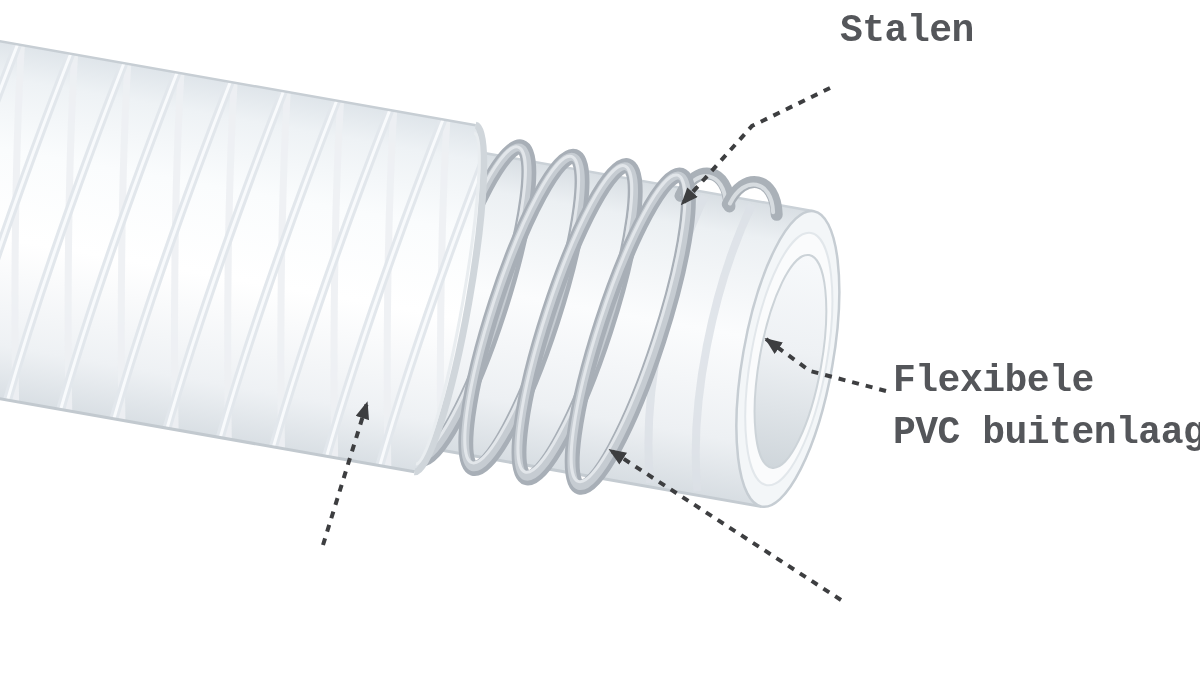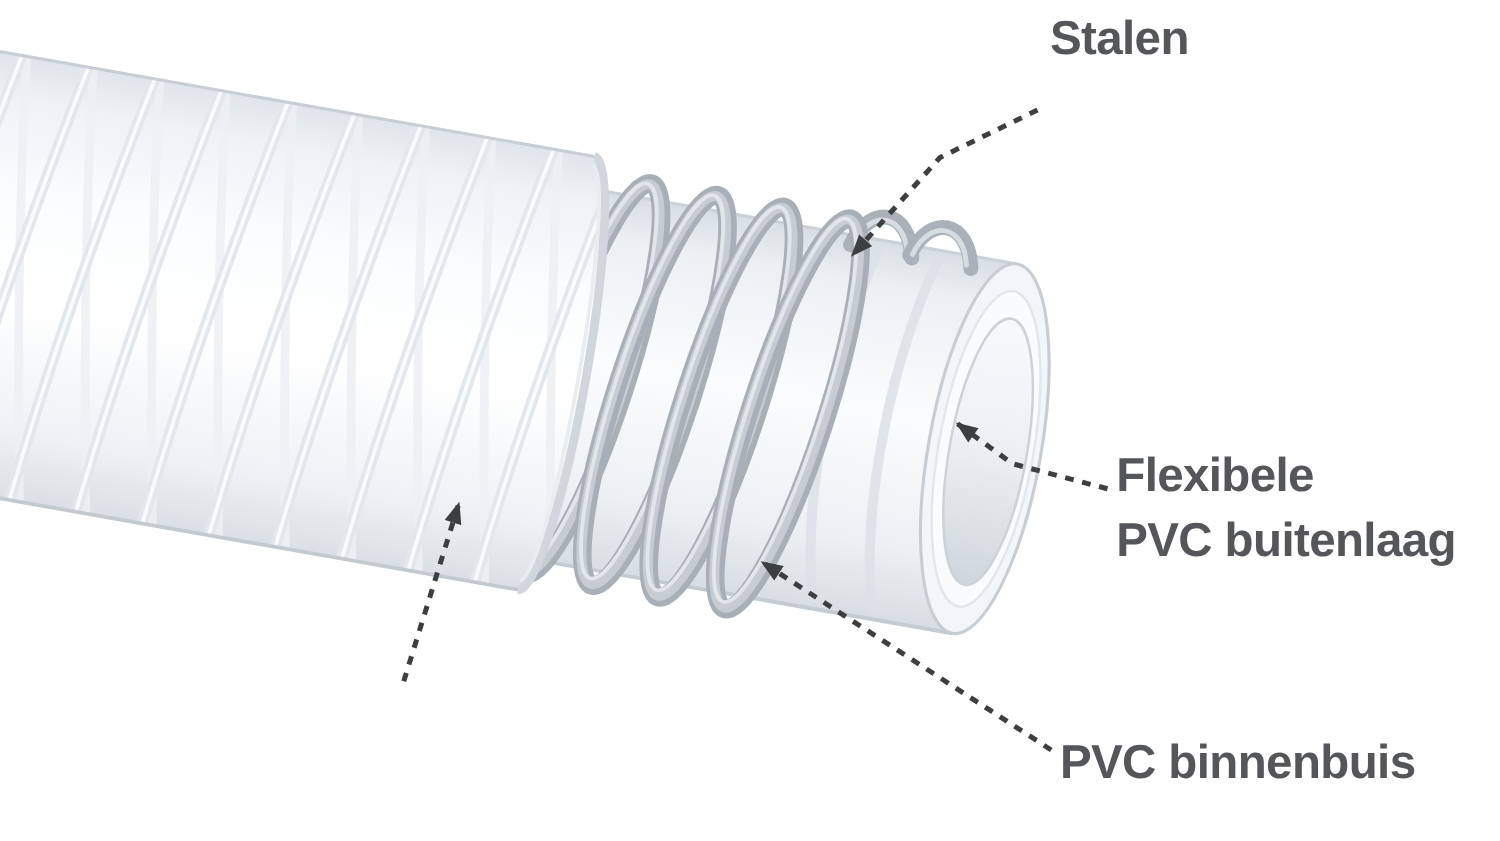--- a/index.html
+++ b/index.html
@@ -1,19 +1,19 @@
 <!DOCTYPE html>
 <html><head>
 <meta charset="utf-8">
 <style>
   * { margin: 0; padding: 0; box-sizing: border-box; }
   html, body { width: 1200px; height: 673px; background: #ffffff; overflow: hidden; }
   #stage {
     position: relative; width: 1200px; height: 673px; background: #ffffff;
-    font-family: Liberation Sans, sans-serif;
+    font-family: Liberation Mono, monospace;
   }
   #hose-svg { position: absolute; left: 0; top: 0; }
   .label {
     position: absolute; font-weight: 700; font-size: 38px; line-height: 1.38;
     color: #54565a; letter-spacing: -0.5px; white-space: nowrap;
   }
   .label span { display: block; }
 </style>
 </head>
 <body>
@@ -156,17 +156,14 @@
   <div class="label" style="left:840px; top:5px">
     <span>Stalen</span>
   </div>
 
   <div class="label" style="left:893px; top:355px">
     <span>Flexibele</span>
     <span>PVC buitenlaag</span>
   </div>
 
 
-  <div class="label" style="left:848px; top:584px">
-    <span>PVC binnenbuis</span>
-  </div>
 
 </div>
 
 </body></html>

